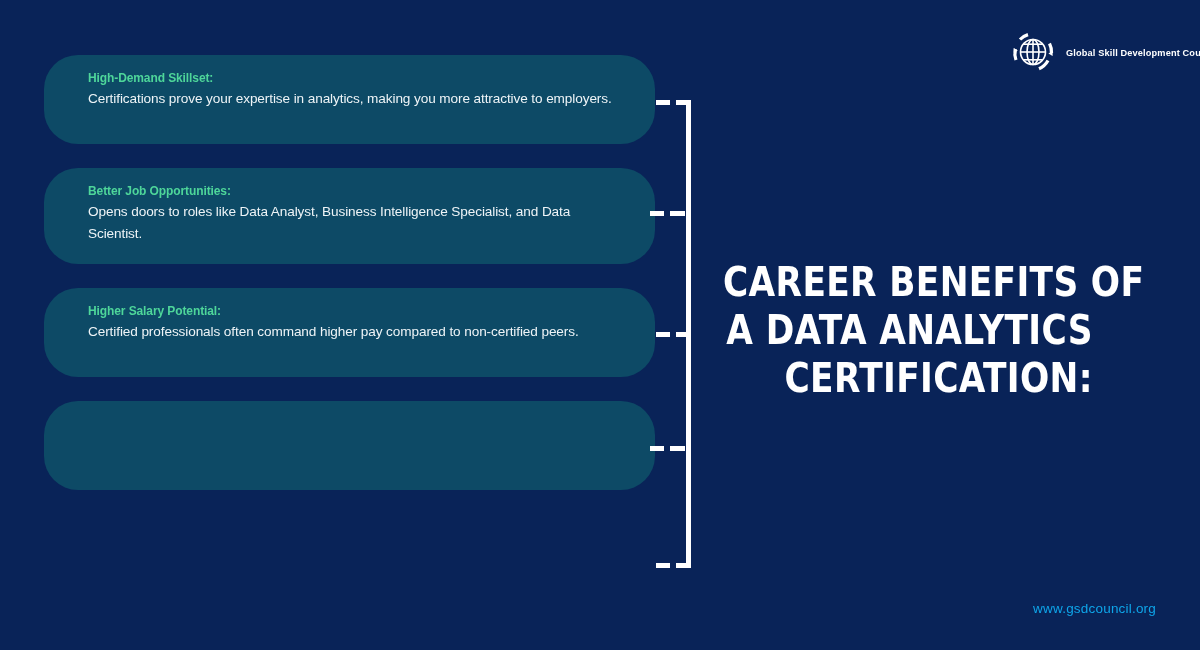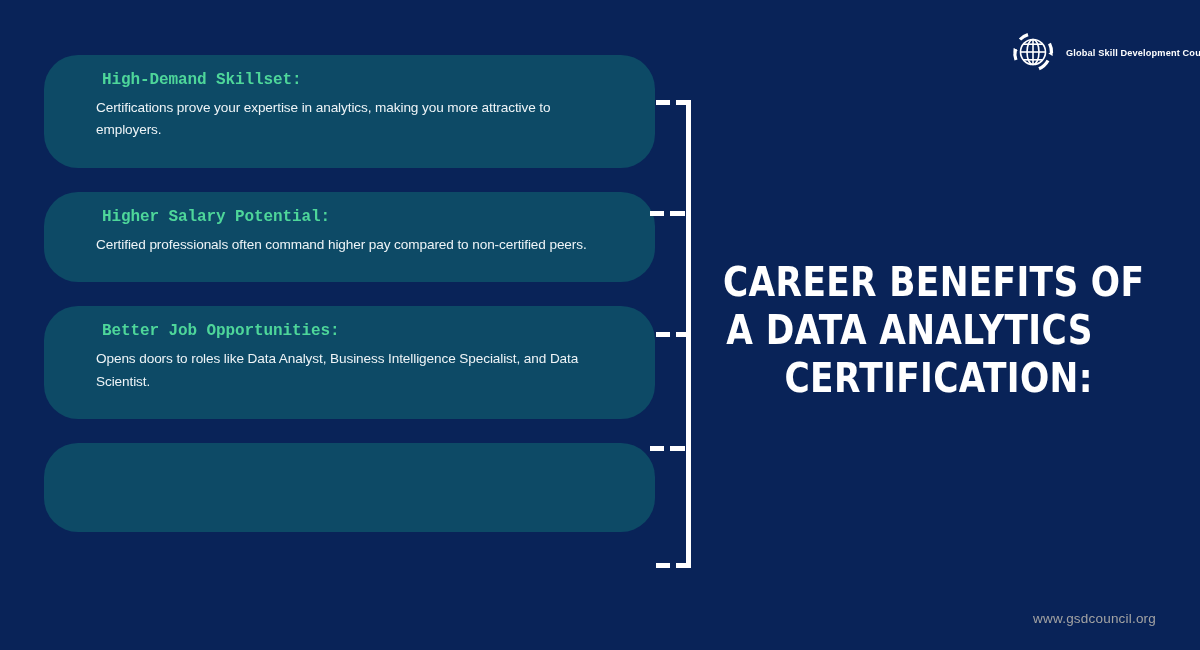--- a/index.html
+++ b/index.html
@@ -64,31 +64,31 @@
     background: #0d4a66;
     border-radius: 34px;
     padding: 16px 30px 18px 44px;
     box-sizing: border-box;
     margin-bottom: 24px;
     min-height: 89px;
   }
   .card:last-child { margin-bottom: 0; }
   .card-title {
     color: #4ed69a;
-    font-size: 16px;
-    font-weight: 700;
-    margin: 0 0 3px 14px;
+    font-size: 12px;
+    font-weight: 700;
+    margin: 0 0 3px 0;
     letter-spacing: -0.1px;
-    font-family: Liberation Mono, monospace;
+    font-family: Liberation Sans, sans-serif;
   }
   .card-body {
     color: #eef4f7;
     font-size: 13.6px;
     line-height: 1.65;
-    margin: 8px;
+    margin: 0;
     letter-spacing: -0.1px;
   }
 
   
   .bracket {
     position: absolute;
     left: 650px;
     top: 90px;
     width: 56px;
     height: 490px;
@@ -112,22 +112,22 @@
     text-transform: uppercase;
     transform: scaleX(0.86);
     transform-origin: left center;
     white-space: nowrap;
   }
 
   
   .footer-url {
     position: absolute;
     right: 44px;
-    bottom: 24px;
-    color: #a3a3a3;
+    bottom: 34px;
+    color: #0ea5e9;
     font-size: 13.5px;
     letter-spacing: 0.2px;
   }
 </style>
 </head>
 <body>
 
 <div class="logo">
   <span class="logo-mark">
     <svg viewBox="0 0 50 50" width="50" height="50" aria-hidden="true">
@@ -155,27 +155,27 @@
 </div>
 
 <div class="cards">
 
   <div class="card">
     <p class="card-title">High-Demand Skillset:</p>
     <p class="card-body">Certifications prove your expertise in analytics, making you more attractive to employers.</p>
   </div>
 
   <div class="card">
+    <p class="card-title">Better Job Opportunities:</p>
+    <p class="card-body">Opens doors to roles like Data Analyst, Business Intelligence Specialist, and Data Scientist.</p>
+  </div>
+
+  <div class="card">
     <p class="card-title">Higher Salary Potential:</p>
     <p class="card-body">Certified professionals often command higher pay compared to non-certified peers.</p>
-  </div>
-
-  <div class="card">
-    <p class="card-title">Better Job Opportunities:</p>
-    <p class="card-body">Opens doors to roles like Data Analyst, Business Intelligence Specialist, and Data Scientist.</p>
   </div>
 
 
   <div class="card">
   </div>
 
 </div>
 
 <div class="bracket">
   <svg viewBox="0 0 56 490" width="56" height="490" aria-hidden="true">

